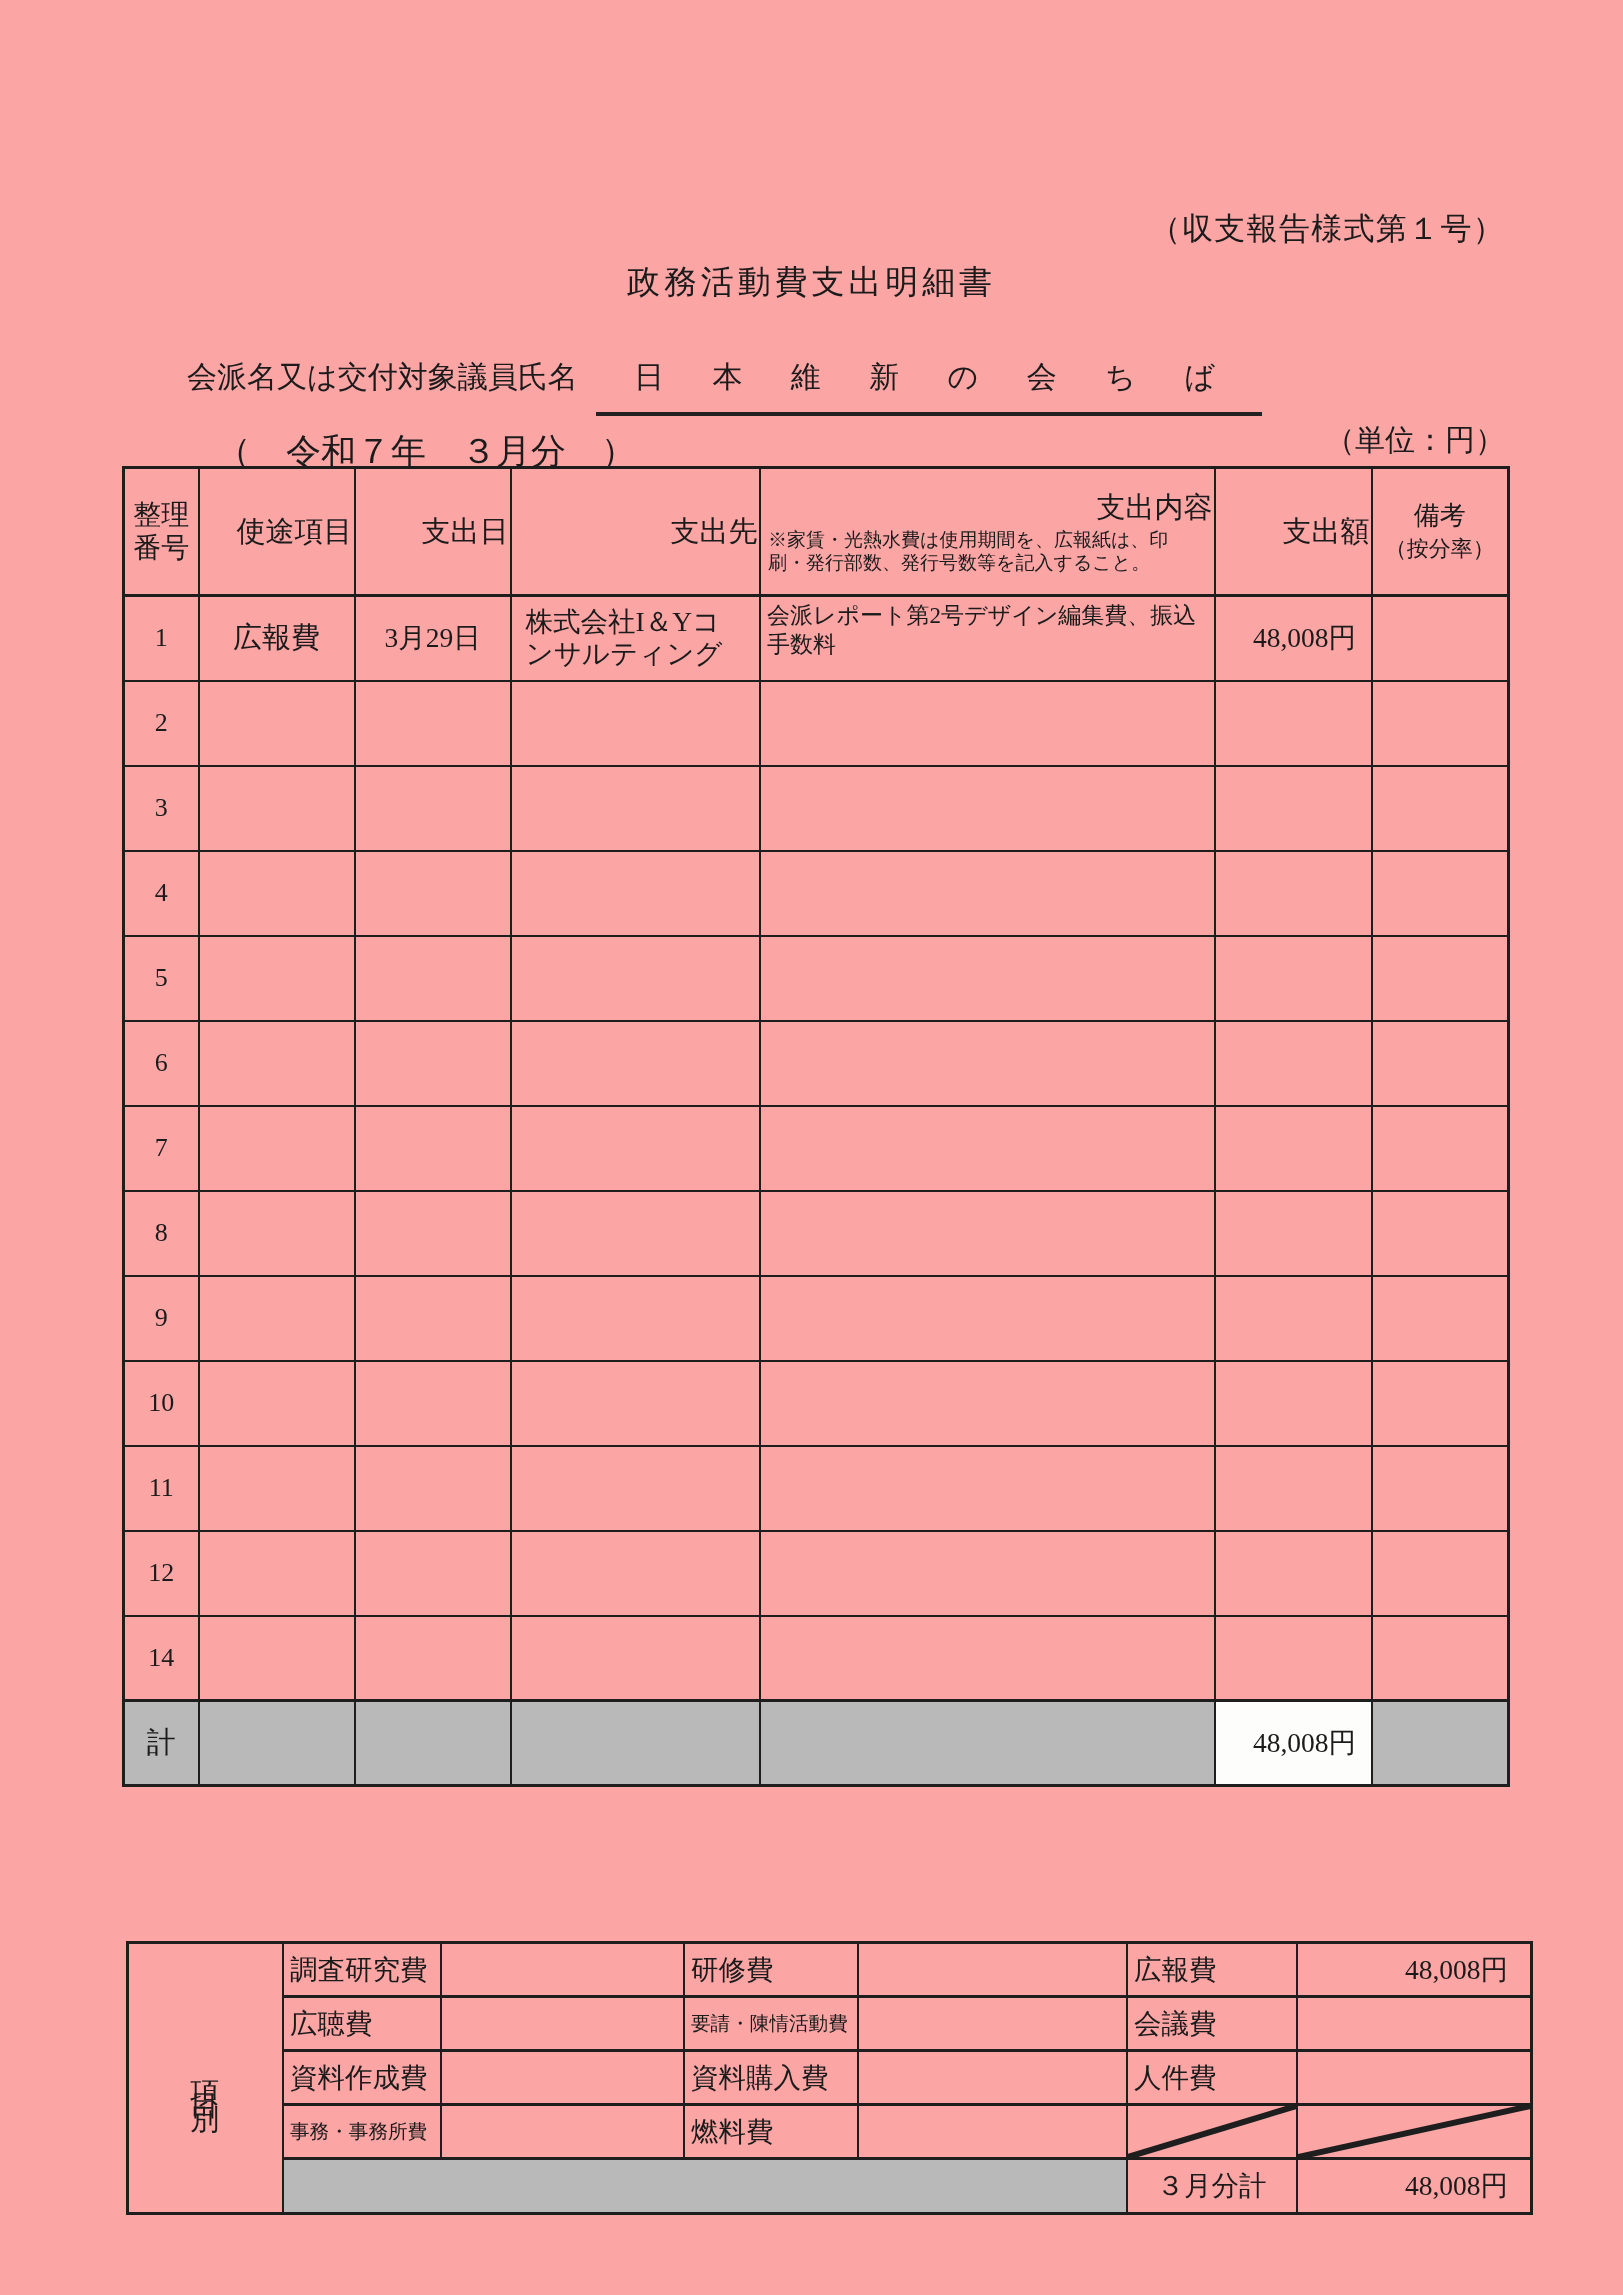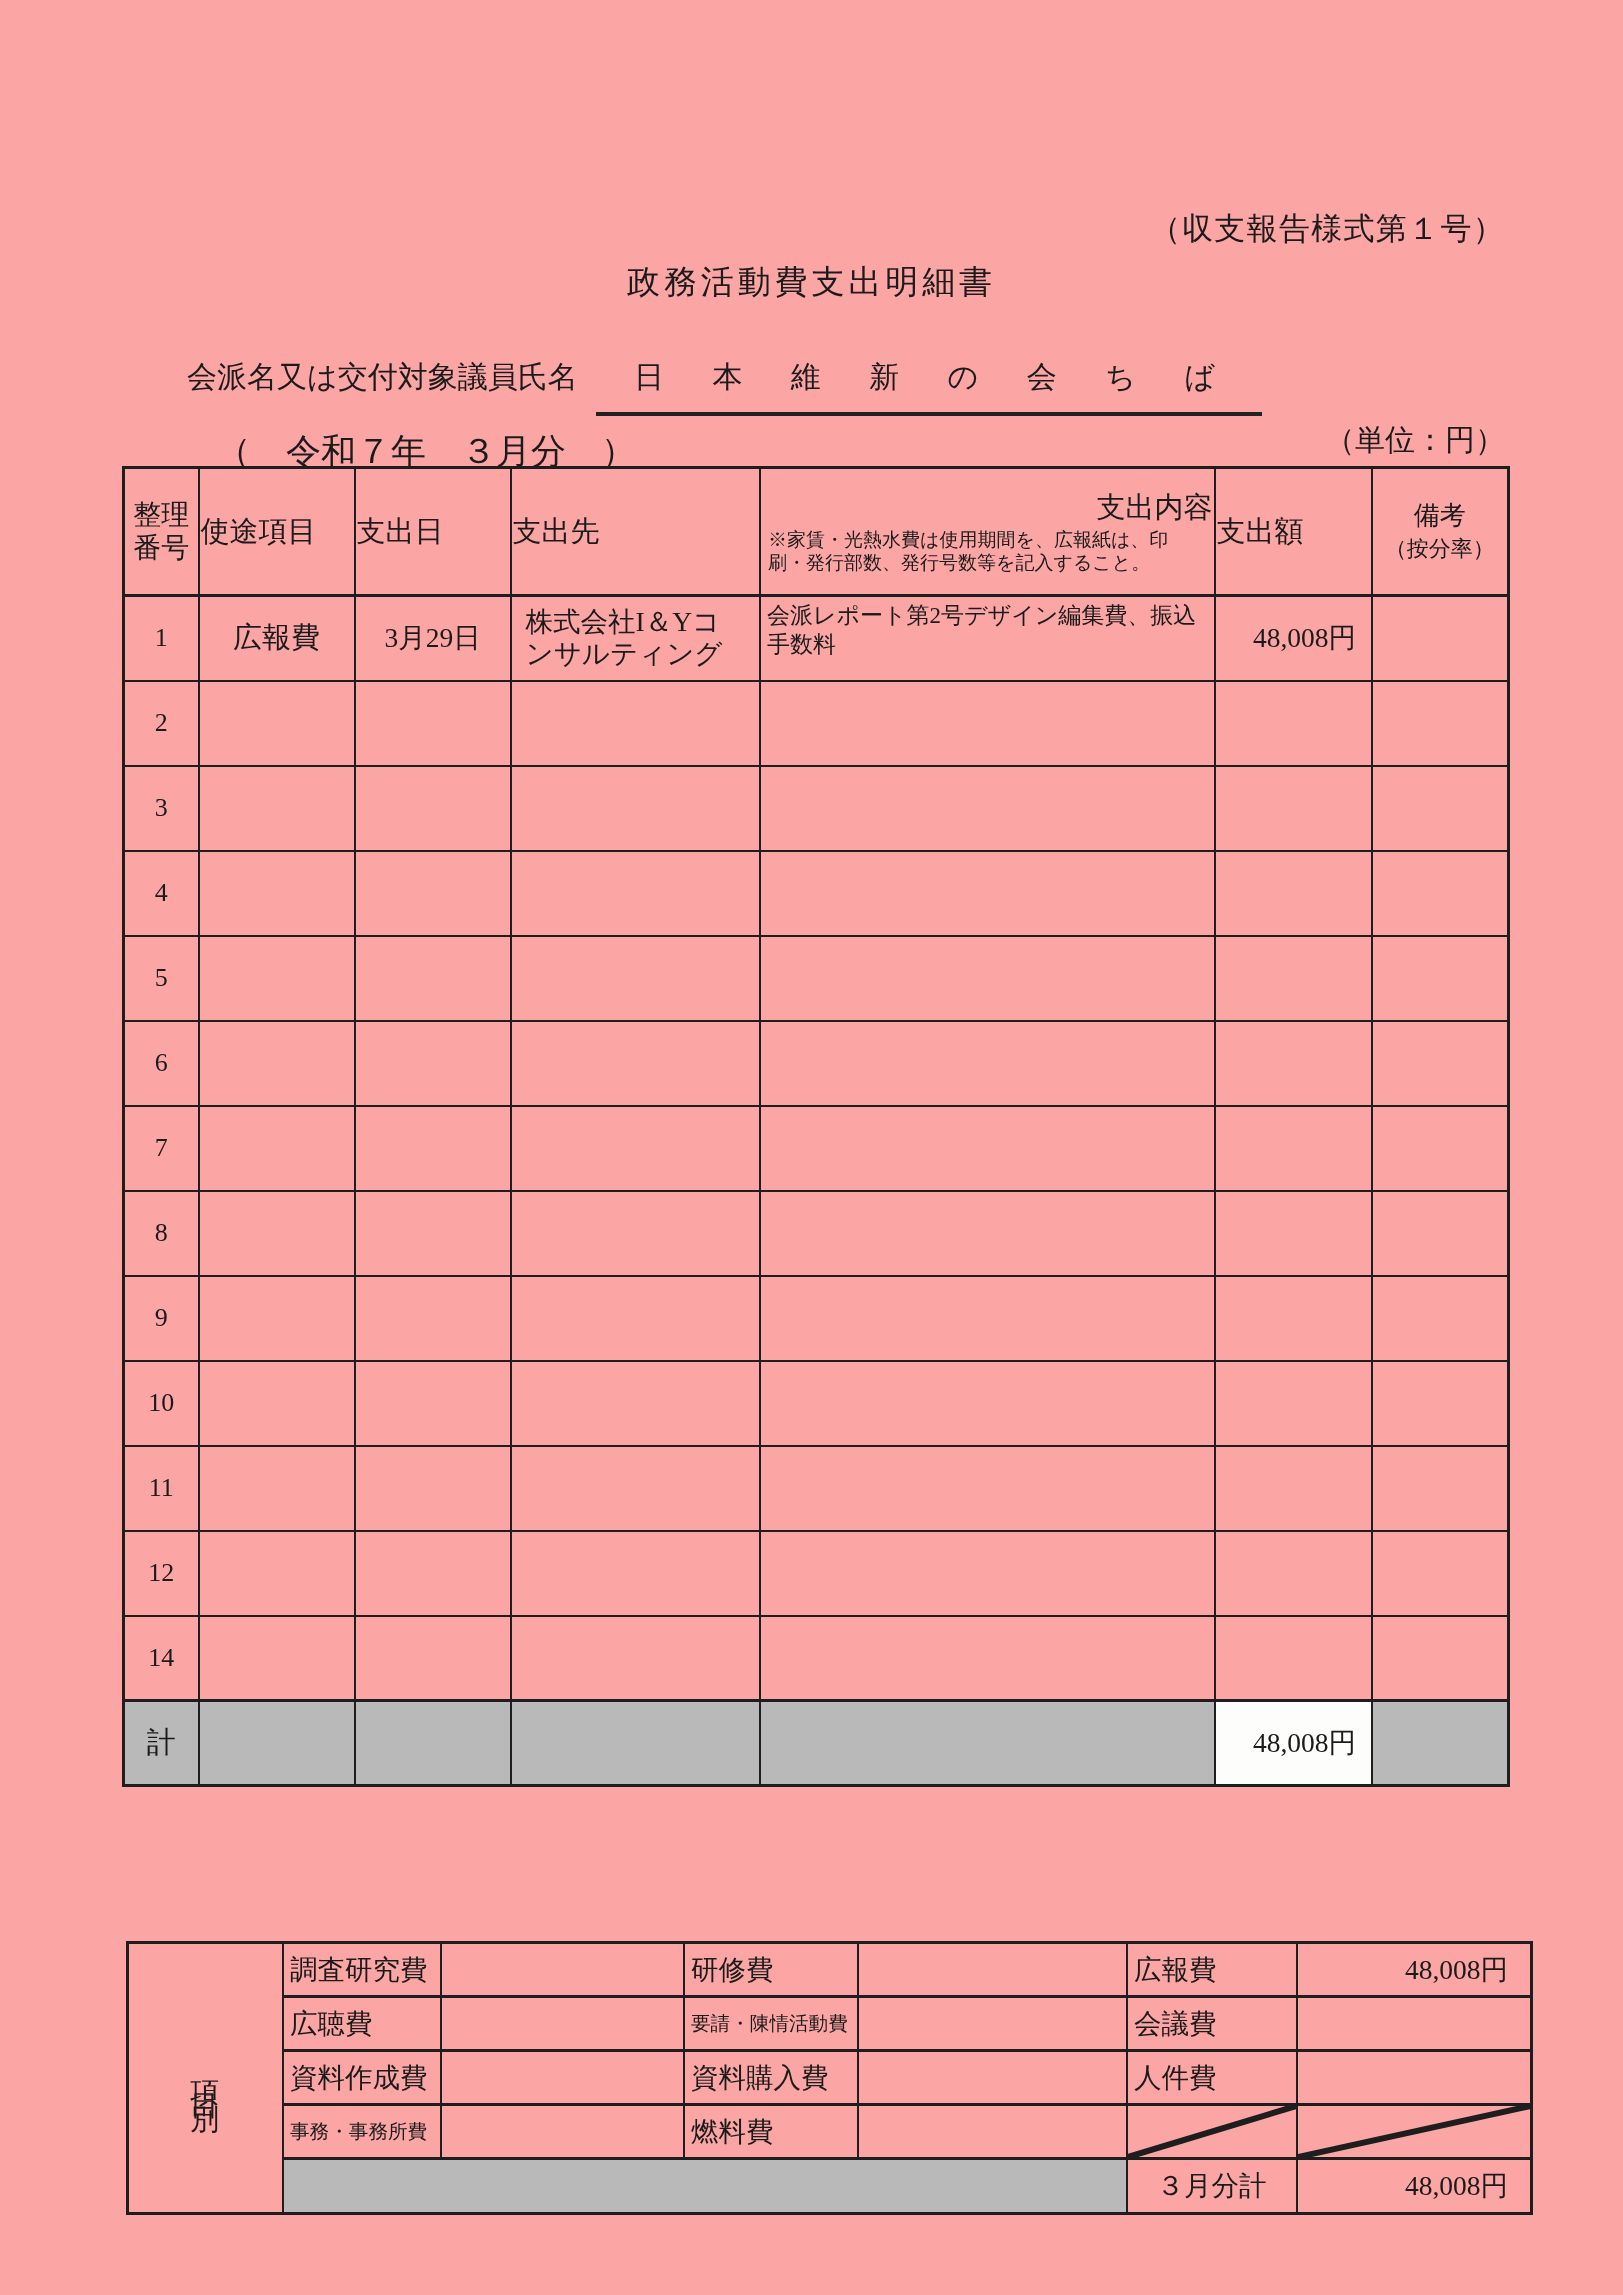--- a/index.html
+++ b/index.html
@@ -30,21 +30,21 @@
     position:absolute;left:122px;top:466px;width:1383px;
     border:3.9px solid #1e1e1e;
   }
   .main-table th,.main-table td{
     border:2px solid #1e1e1e;overflow:hidden;
   }
   .main-table thead tr{height:128px;}
   .main-table thead th{border-bottom:3.9px solid #1e1e1e;font-weight:normal;}
   .main-table tbody tr{height:85px;}
   .hdr-2line{font-size:28px;line-height:1.15;text-align:center;}
-  .hdr-plain{font-size:29px;text-align:left;}
+  .hdr-plain{font-size:29px;text-align:right;}
   .hdr-content .c-title{font-size:29px;text-align:right;margin-top:2.6px;font-family:Liberation Serif, serif;}
   .hdr-content .c-note{font-size:19px;line-height:1.2;text-align:left;padding:1.3px 6.5px 2.6px 6.5px;}
   .hdr-remarks{font-size:26px;line-height:1.2;text-align:center;}
   .hdr-remarks .sub{font-size:22px;}
 
   .c-no{font-size:26px;text-align:center;}
   .c-cat{font-size:29px;text-align:center;}
   .c-date{font-size:27.5px;text-align:center;}
   .c-payee{font-size:27.5px;text-align:left;padding:0 14px;line-height:1.18;vertical-align:middle;}
   .c-content{font-size:23px;text-align:left;padding:5.2px 6.5px 0 6.5px;line-height:1.25;vertical-align:top;}

